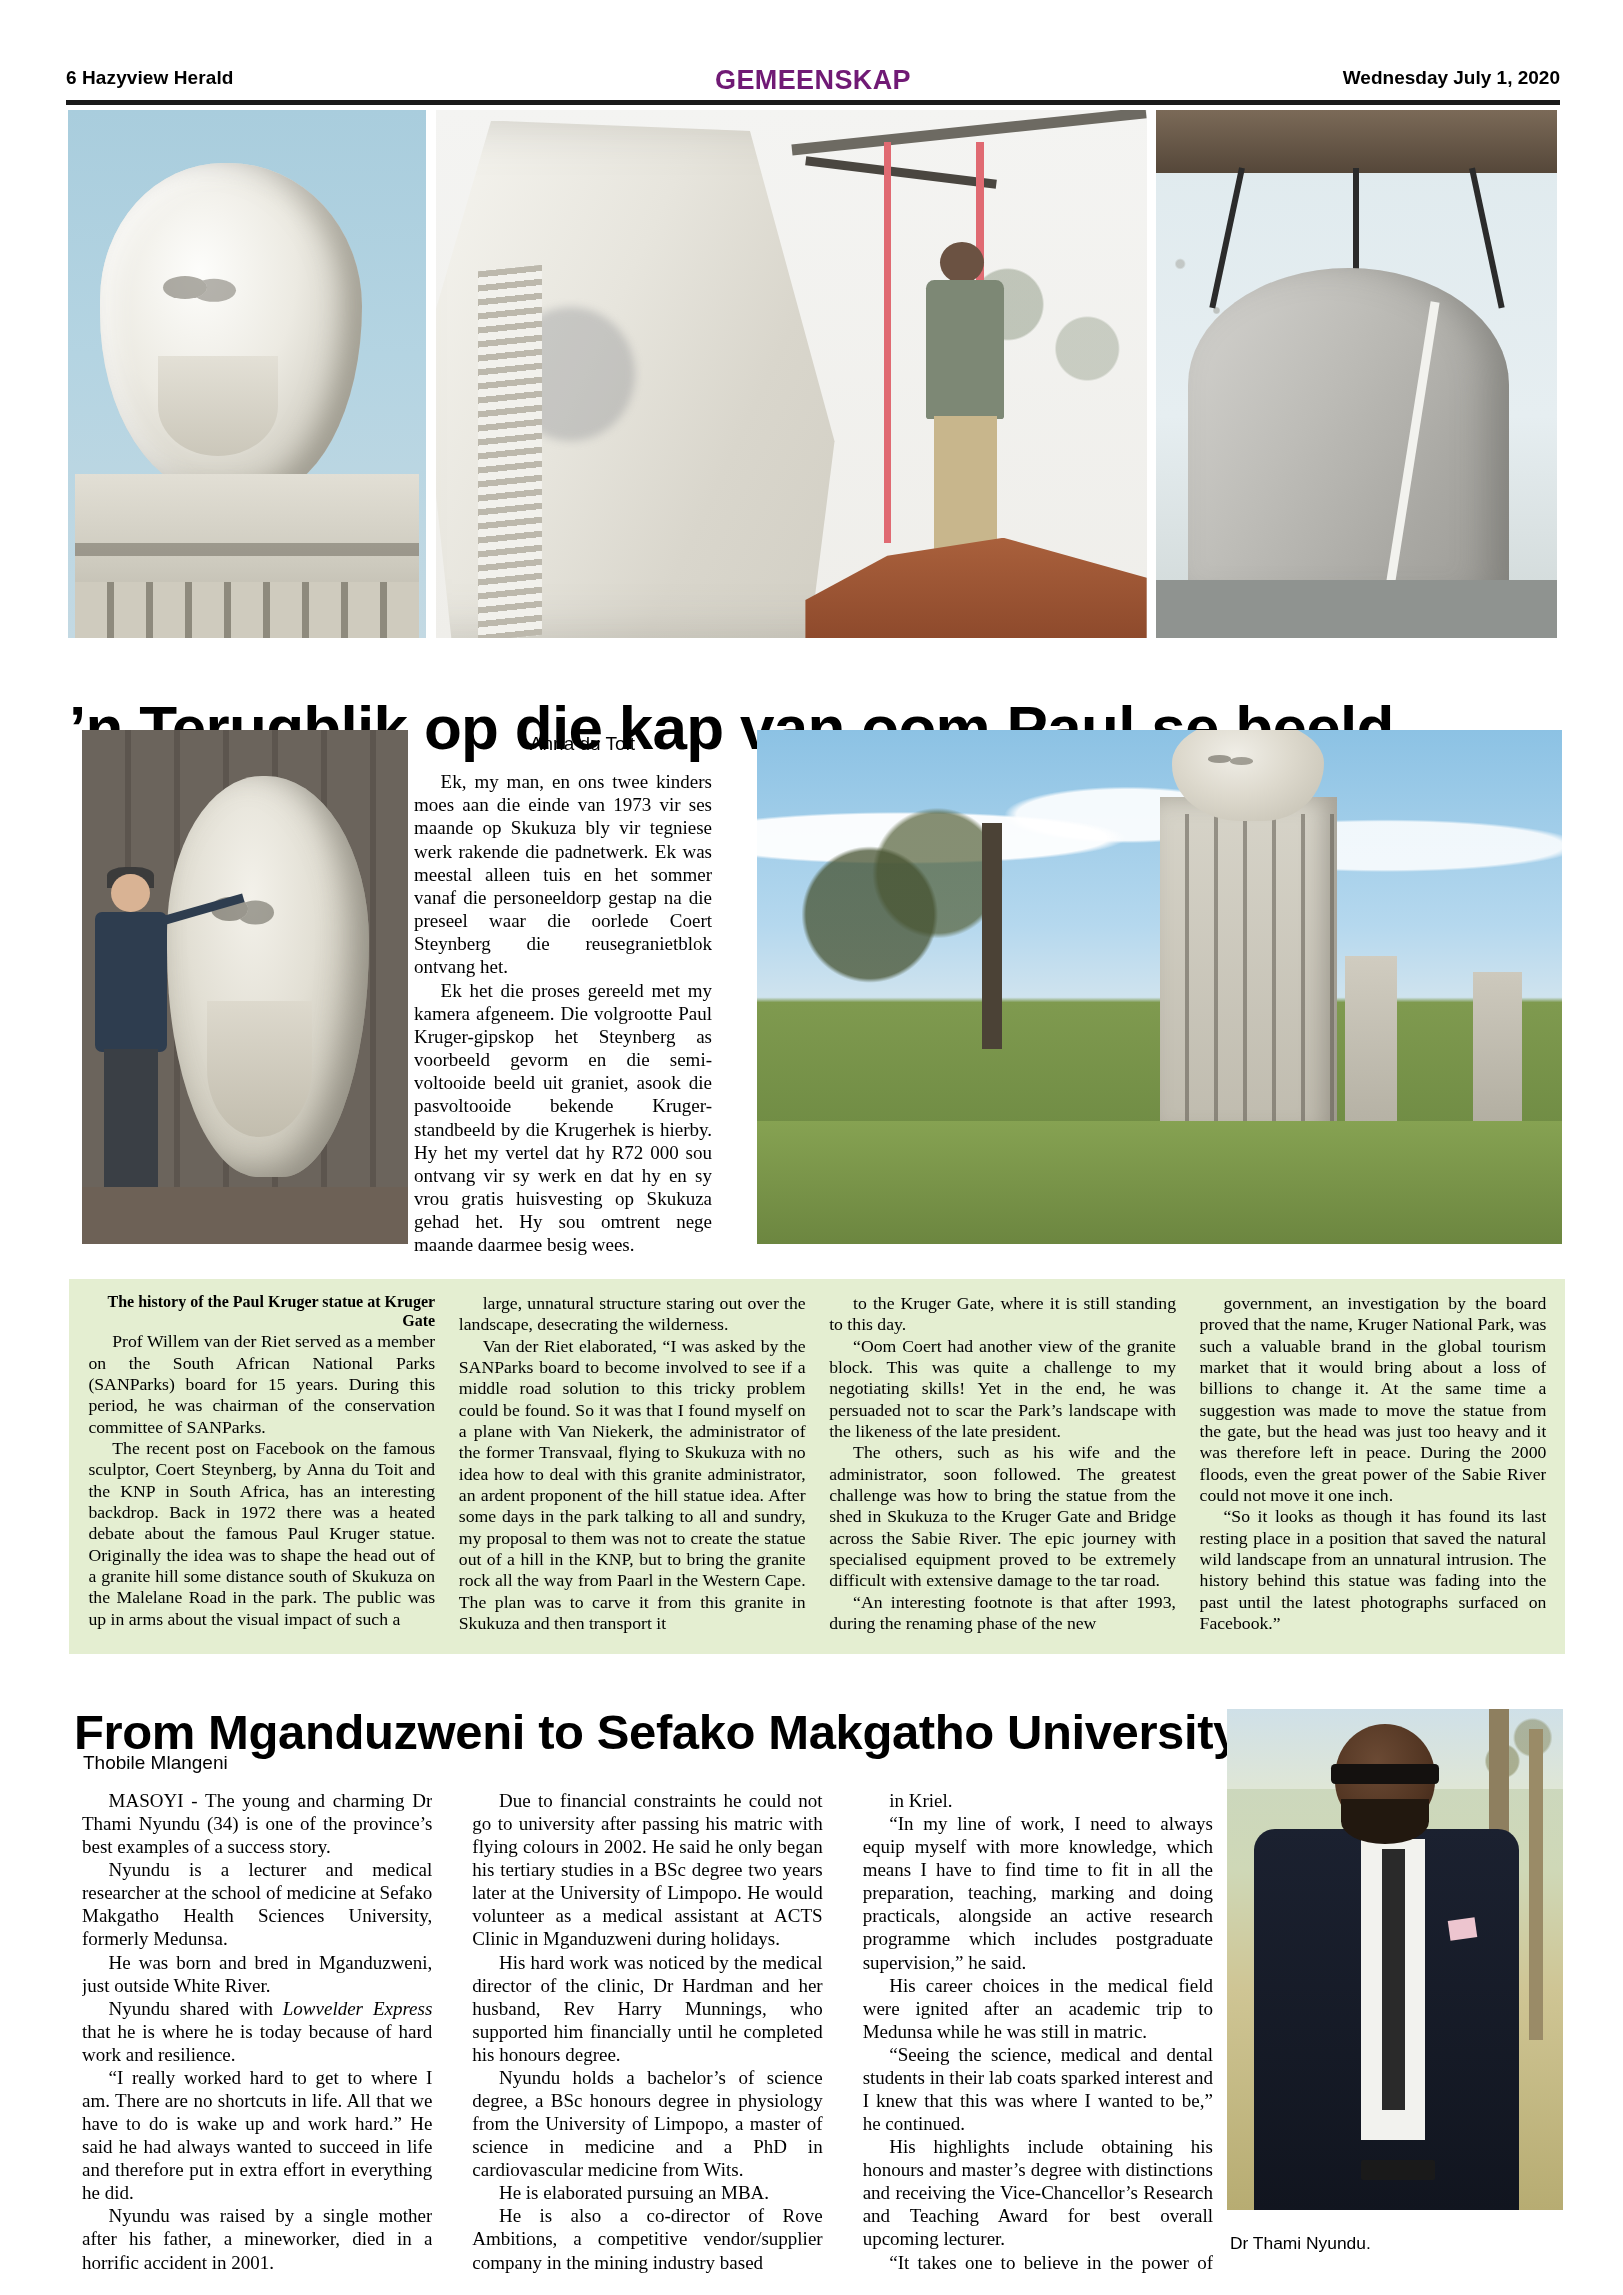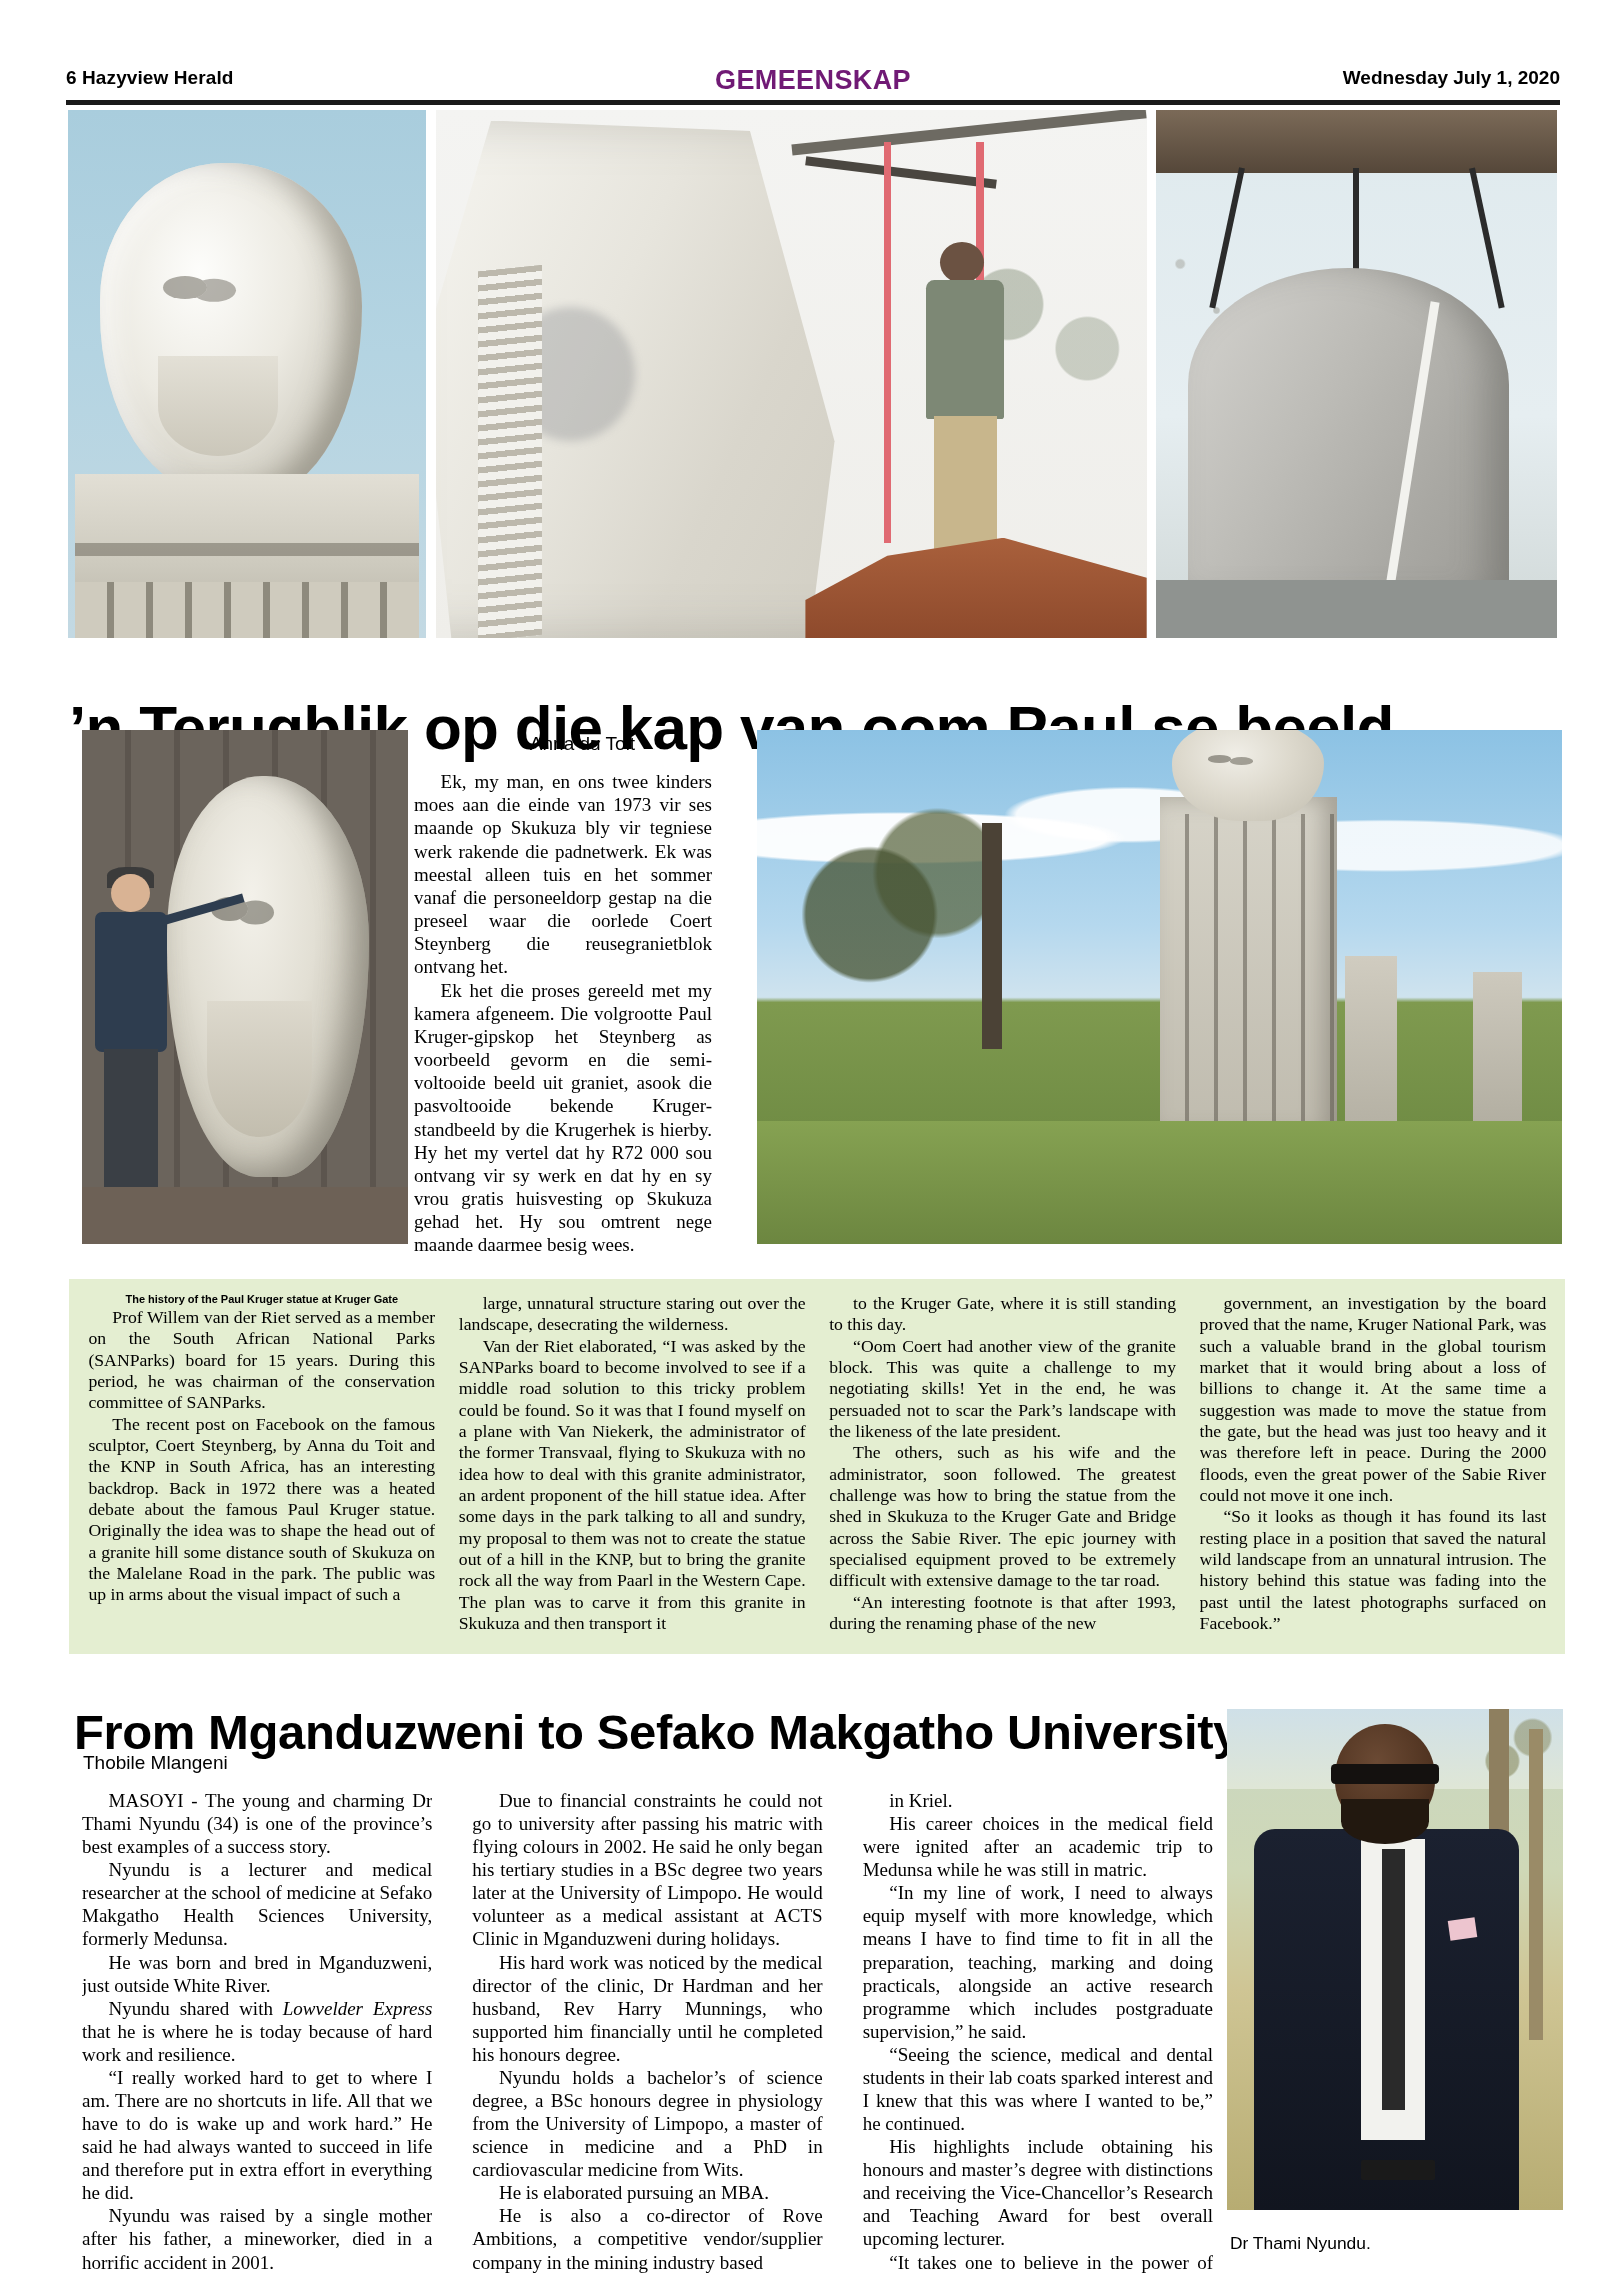--- a/index.html
+++ b/index.html
@@ -150,22 +150,22 @@
     font-size:19px;line-height:1.22;text-align:justify;
   }
   .col1 p{margin:0;text-indent:1.4em;}
 
   
   .greenbox{position:absolute;left:69px;top:1279px;width:1496px;height:375px;background:#e4eed1;}
   .gb-cols{position:absolute;left:19.4px;top:14px;width:1458px;height:347px;
      display:grid;grid-template-columns:repeat(4,1fr);column-gap:23.6px;}
   .gb-col{font-size:17.7px;line-height:1.205;text-align:justify;overflow:hidden;}
   .gb-col p{margin:0;text-indent:1.35em;}
-  .gb-head{font-family:Liberation Sans, sans-serif;font-weight:bold;font-size:11px;line-height:1.16;
-     text-indent:0 !important;margin-bottom:1.4px !important;text-align:center;}
+  .gb-head{font-family:Liberation Serif, serif;font-weight:bold;font-size:16px;line-height:1.16;
+     text-indent:0 !important;margin-bottom:1.4px !important;text-align:right;}
 
   
   .headline2{
     position:absolute;left:74px;top:1667px;width:1180px;
     font-family:"Liberation Sans",sans-serif;font-weight:bold;font-size:49px;line-height:1;
     letter-spacing:-0.4px;white-space:nowrap;
   }
   .byline2{
     position:absolute;left:83px;top:1752px;width:361px;text-align:left;
     font-family:"Liberation Sans",sans-serif;font-size:19px;
@@ -312,22 +312,22 @@
     </div>
     <div class="a2-col">
       <p>Due to financial constraints he could not go to university after passing his matric with flying colours in 2002. He said he only began his tertiary studies in a BSc degree two years later at the University of Limpopo. He would volunteer as a medical assistant at ACTS Clinic in Mganduzweni during holidays.</p>
       <p>His hard work was noticed by the medical director of the clinic, Dr Hardman and her husband, Rev Harry Munnings, who supported him financially until he completed his honours degree.</p>
       <p>Nyundu holds a bachelor’s of science degree, a BSc honours degree in physiology from the University of Limpopo, a master of science in medicine and a PhD in cardiovascular medicine from Wits.</p>
       <p>He is elaborated pursuing an MBA.</p>
       <p>He is also a co-director of Rove Ambitions, a competitive vendor/supplier company in the mining industry based</p>
     </div>
     <div class="a2-col">
       <p>in Kriel.</p>
+      <p>“In my line of work, I need to always equip myself with more knowledge, which means I have to find time to fit in all the preparation, teaching, marking and doing practicals, alongside an active research programme which includes postgraduate supervision,” he said.</p>
       <p>His career choices in the medical field were ignited after an academic trip to Medunsa while he was still in matric.</p>
-      <p>“In my line of work, I need to always equip myself with more knowledge, which means I have to find time to fit in all the preparation, teaching, marking and doing practicals, alongside an active research programme which includes postgraduate supervision,” he said.</p>
       <p>“Seeing the science, medical and dental students in their lab coats sparked interest and I knew that this was where I wanted to be,” he continued.</p>
       <p>His highlights include obtaining his honours and master’s degree with distinctions and receiving the Vice-Chancellor’s Research and Teaching Award for best overall upcoming lecturer.</p>
       <p>“It takes one to believe in the power of their dreams to succeed in life, working hard and praying hard,” he advised.</p>
     </div>
   </div>
 
   <div class="photoF">
     <div class="sky"></div>
     <div class="leafy"></div>
     <div class="trunk1"></div>

